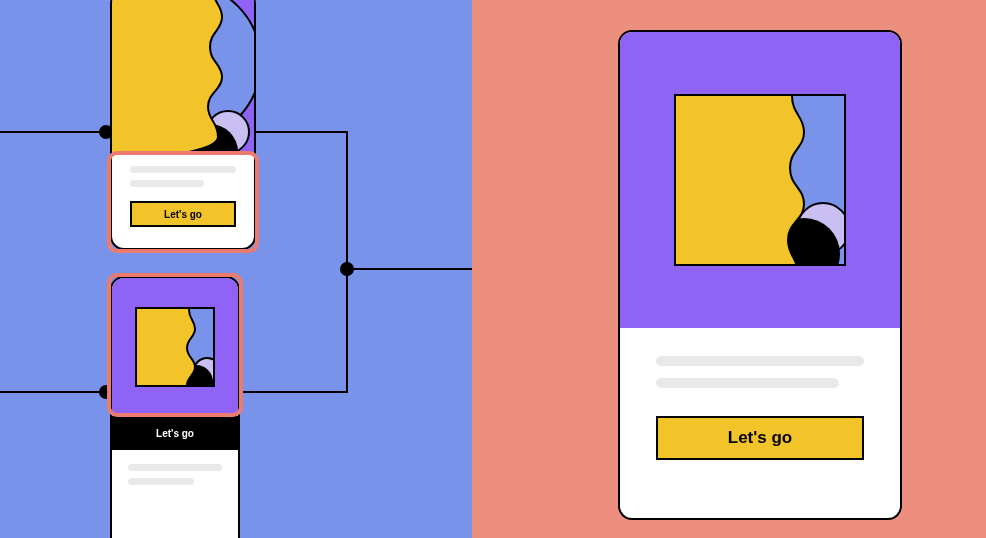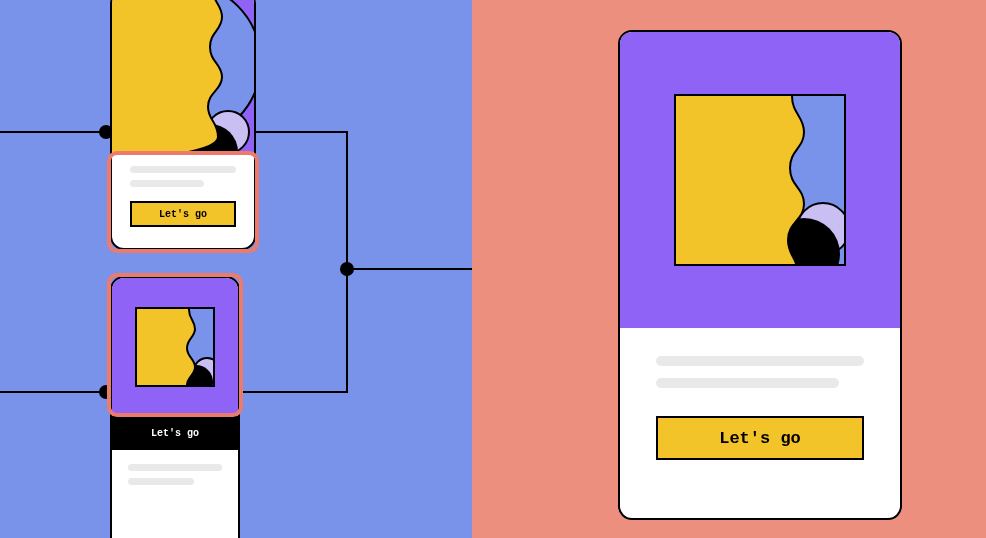--- a/index.html
+++ b/index.html
@@ -1,17 +1,17 @@
 <!DOCTYPE html>
 <html><head>
 <meta charset="utf-8">
 <style>
   * { box-sizing: border-box; margin: 0; padding: 0; }
   html, body { width: 986px; height: 538px; overflow: hidden; font-family: -apple-system, BlinkMacSystemFont, "Segoe UI", Arial, sans-serif; }
-  .stage { position: relative; width: 850px; height: 538px; font-family: Liberation Mono, monospace; }
+  .stage { position: relative; width: 850px; height: 538px; }
   .panel { position: absolute; top: 0; height: 538px; }
   .panel-left  { left: 0;   width: 472px; }
   .panel-right { left: 472px; width: 514px; }
 
   
   .wire { position: absolute; background: #000; }
   .node { position: absolute; width: 14px; height: 14px; background: #000; border-radius: 50%; transform: translate(-50%, -50%); }
 
   
   .card {

